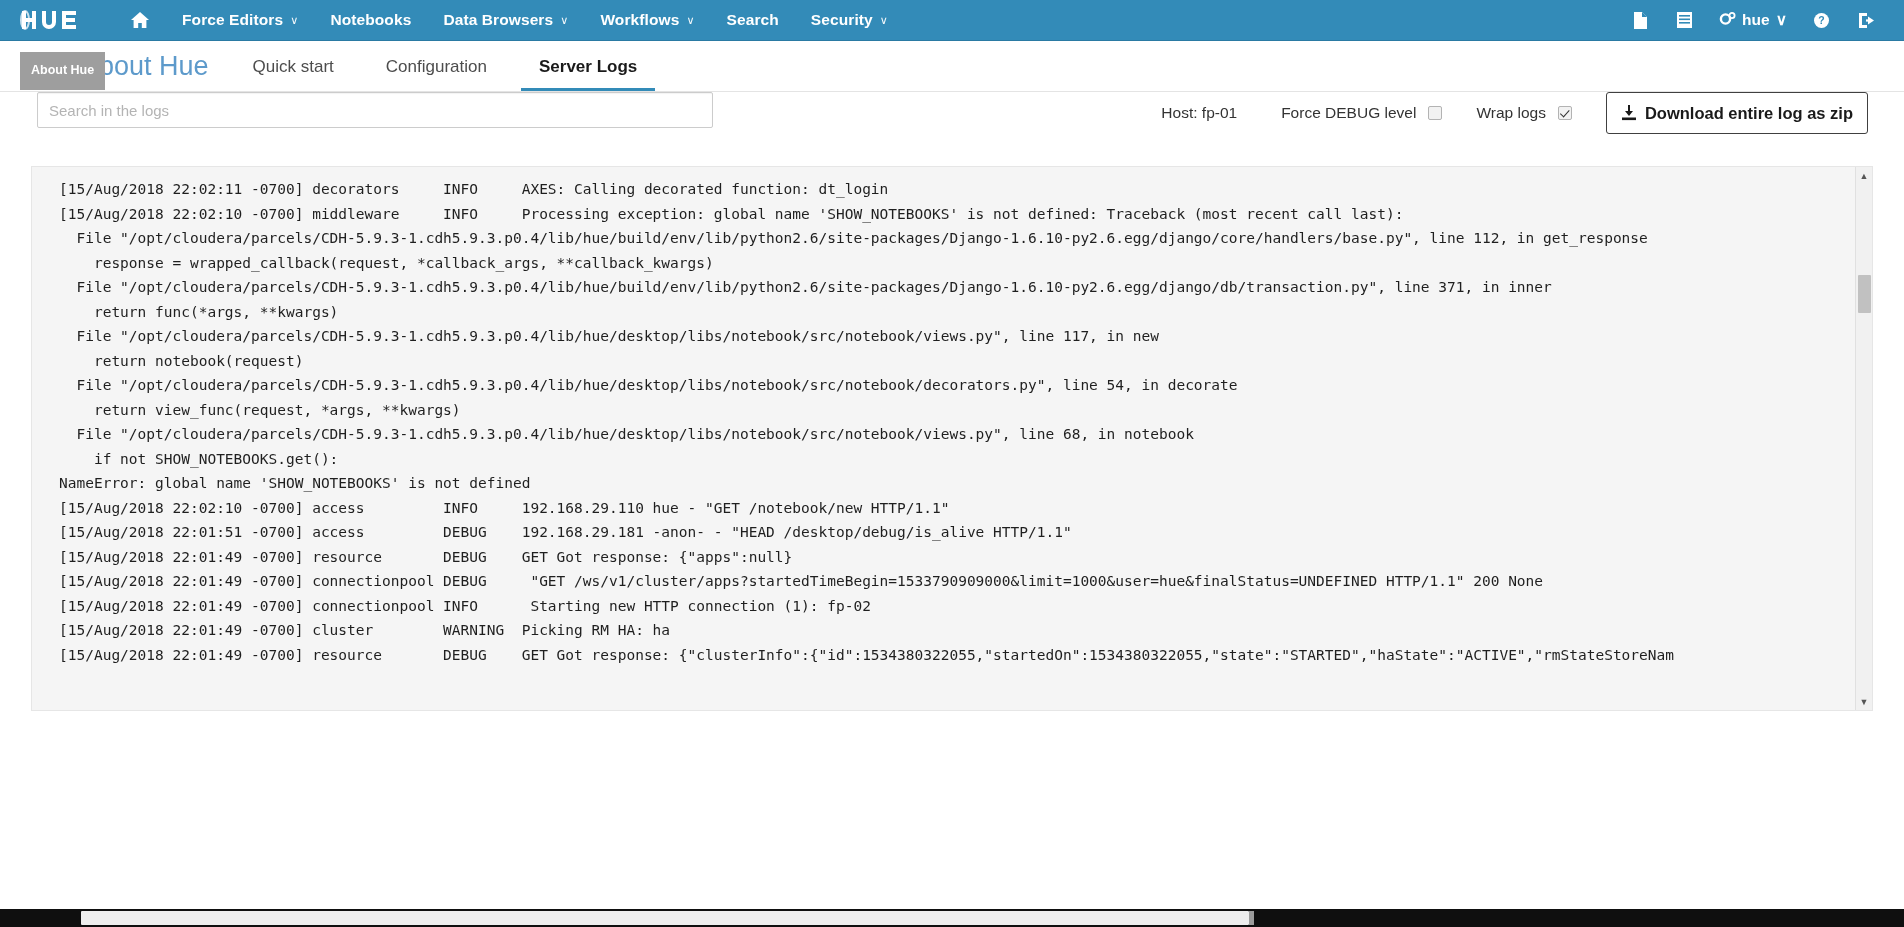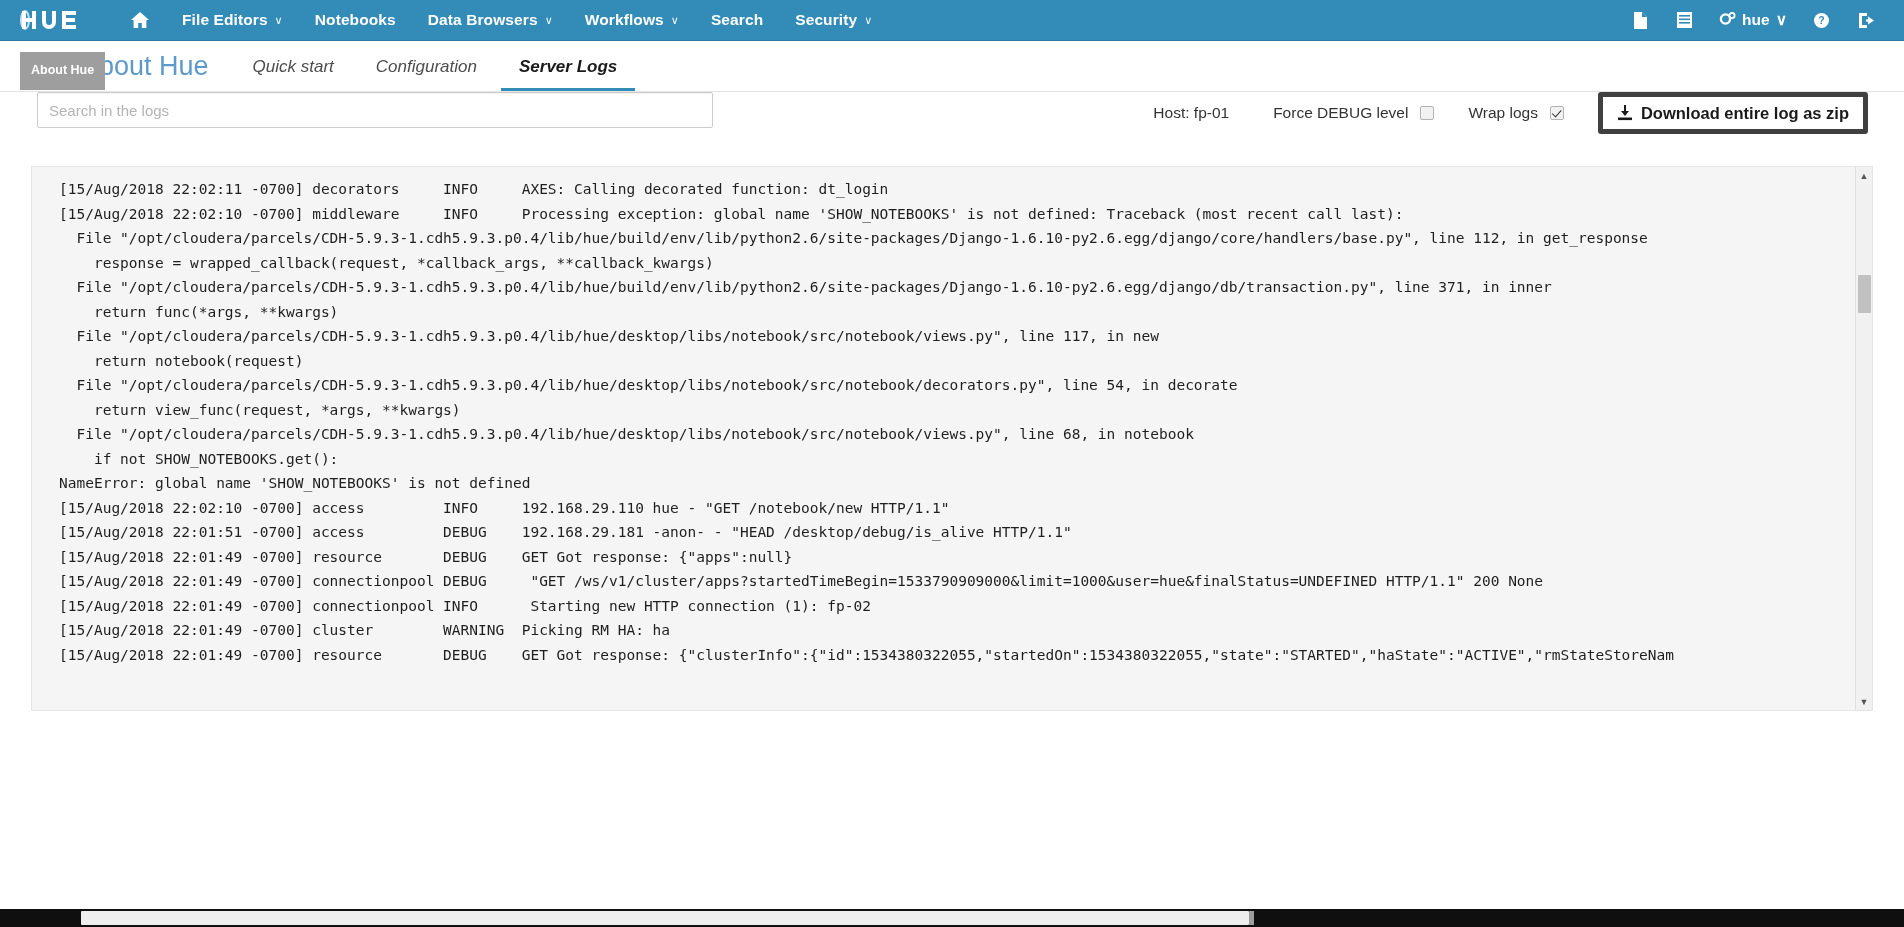--- a/index.html
+++ b/index.html
@@ -111,21 +111,21 @@
     background: #9e9e9e;
     color: #ffffff;
     font-size: 12.5px;
     font-weight: bold;
     padding: 12px 11px 13px 11px;
     line-height: 1;
     z-index: 40;
     white-space: nowrap;
   }
 
-  .tabs { display: flex; align-items: flex-end; gap: 6px; font-style: italic; }
+  .tabs { display: flex; align-items: flex-end; gap: 16px; }
   .tab {
     font-size: 17px;
     color: #4d4d4d;
     padding: 0 18px 11px 18px;
     cursor: pointer;
     white-space: nowrap;
     border-bottom: 3px solid transparent;
   }
   .tab.active {
     font-weight: bold;
@@ -189,21 +189,21 @@
     border-width: 0 1.6px 1.6px 0;
     transform: rotate(42deg) translate(-0.5px,-1px);
   }
   .btn-download {
     display: flex;
     align-items: center;
     gap: 8px;
     height: 42px;
     padding: 12px 14px;
     background: #ffffff;
-    border: 5px solid #404040;
+    border: 1px solid #404040;
     border-radius: 3px;
     font-size: 16.5px;
     font-weight: bold;
     color: #1a1a1a;
     cursor: pointer;
     white-space: nowrap;
     font-family: "Liberation Sans", sans-serif;
   }
 
   
@@ -293,21 +293,21 @@
     </svg>
   </div>
 
   <div class="nav-home">
     <svg width="20" height="18" viewBox="0 0 20 18" aria-hidden="true">
       <path d="M10 1 L19 9 h-2.6 v8 h-4.6 v-5 h-3.6 v5 H3.6 V9 H1 Z" fill="#ffffff"></path>
     </svg>
   </div>
 
   <div class="nav-item">
-    <span>File Editors</span>
+    <span>Force Editors</span>
     <span class="caret">∨</span>
   </div>
   <div class="nav-item">
     <span>Notebooks</span>
   </div>
   <div class="nav-item">
     <span>Data Browsers</span>
     <span class="caret">∨</span>
   </div>
   <div class="nav-item">

